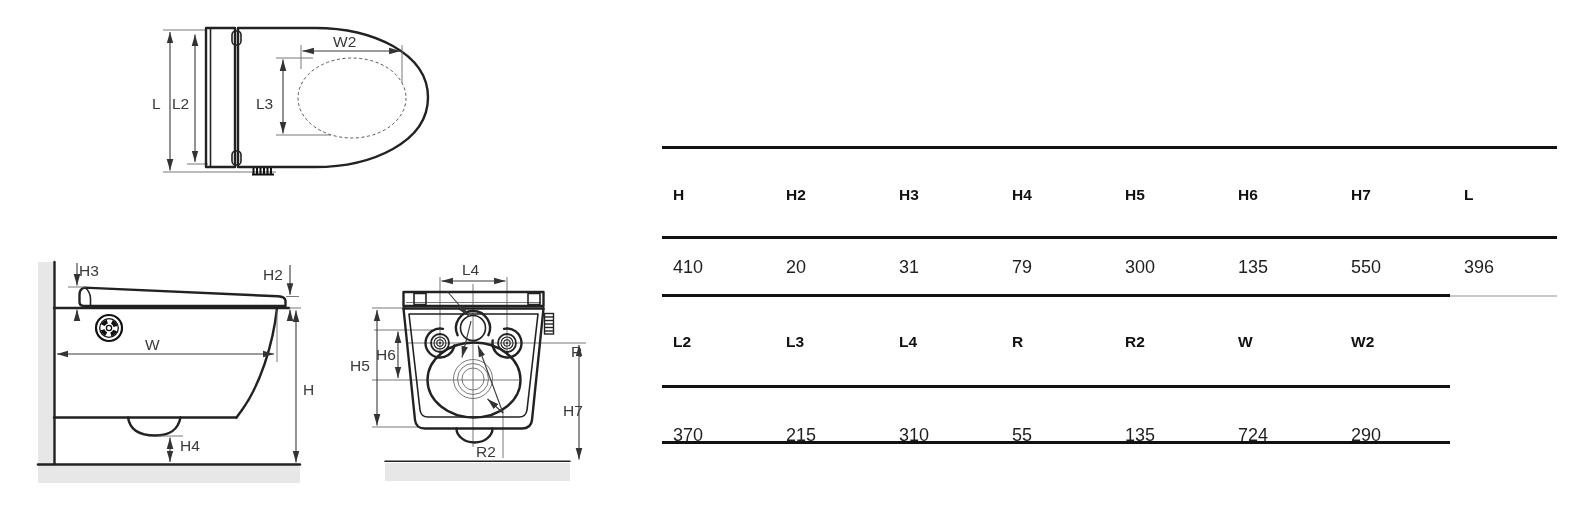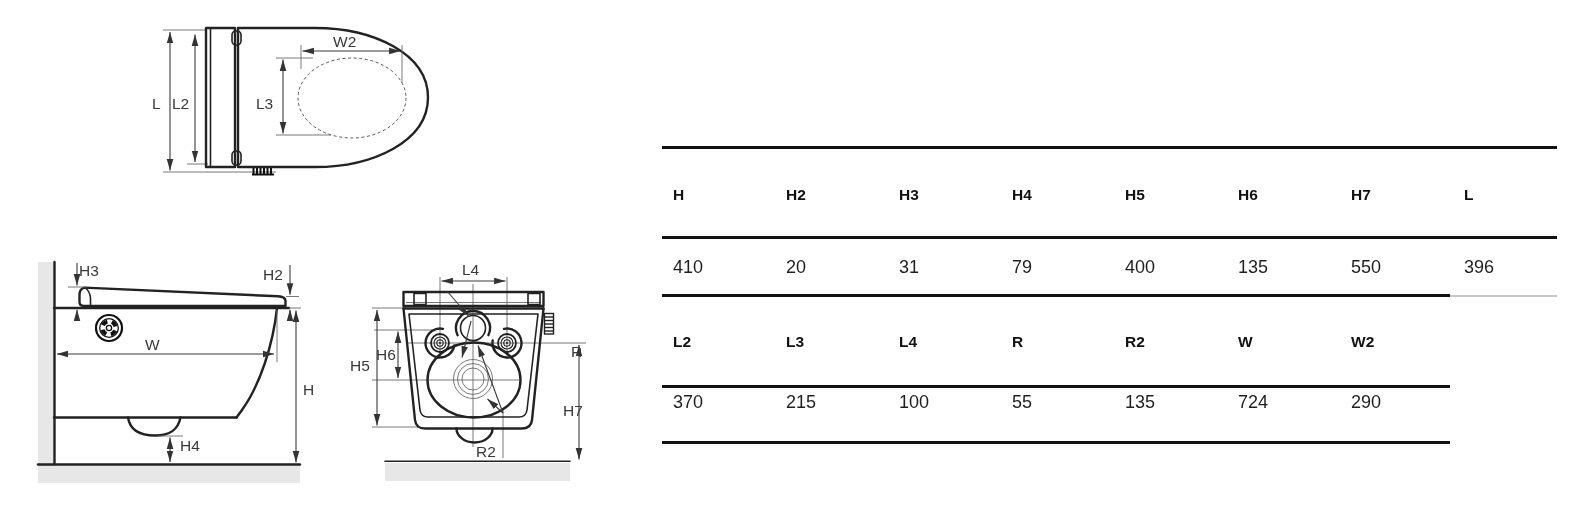--- a/index.html
+++ b/index.html
@@ -224,45 +224,45 @@
     <span class="hdr c7">L</span>
   </div>
 
   <div class="rule" style="left:662px;top:236px;width:895px;height:3px;"></div>
 
   <div class="t-row" style="top:257px;">
     <span class="val c0">410</span>
     <span class="val c1">20</span>
     <span class="val c2">31</span>
     <span class="val c3">79</span>
-    <span class="val c4">400</span>
+    <span class="val c4">300</span>
     <span class="val c5">135</span>
     <span class="val c6">550</span>
     <span class="val c7">396</span>
   </div>
 
   <div class="rule" style="left:662px;top:294px;width:788px;height:2.5px;"></div>
   <div class="rule-light" style="left:1450px;top:295px;width:107px;height:1.5px;"></div>
 
   <div class="t-row" style="top:333px;">
     <span class="hdr c0">L2</span>
     <span class="hdr c1">L3</span>
     <span class="hdr c2">L4</span>
     <span class="hdr c3">R</span>
     <span class="hdr c4">R2</span>
     <span class="hdr c5">W</span>
     <span class="hdr c6">W2</span>
   </div>
 
   <div class="rule" style="left:662px;top:385px;width:788px;height:3px;"></div>
 
-  <div class="t-row" style="top:392px;">
+  <div class="t-row" style="top:425px;">
     <span class="val c0">370</span>
     <span class="val c1">215</span>
-    <span class="val c2">100</span>
+    <span class="val c2">310</span>
     <span class="val c3">55</span>
     <span class="val c4">135</span>
     <span class="val c5">724</span>
     <span class="val c6">290</span>
   </div>
 
   <div class="rule" style="left:662px;top:441px;width:788px;height:2.5px;"></div>
 
 </div>
 

